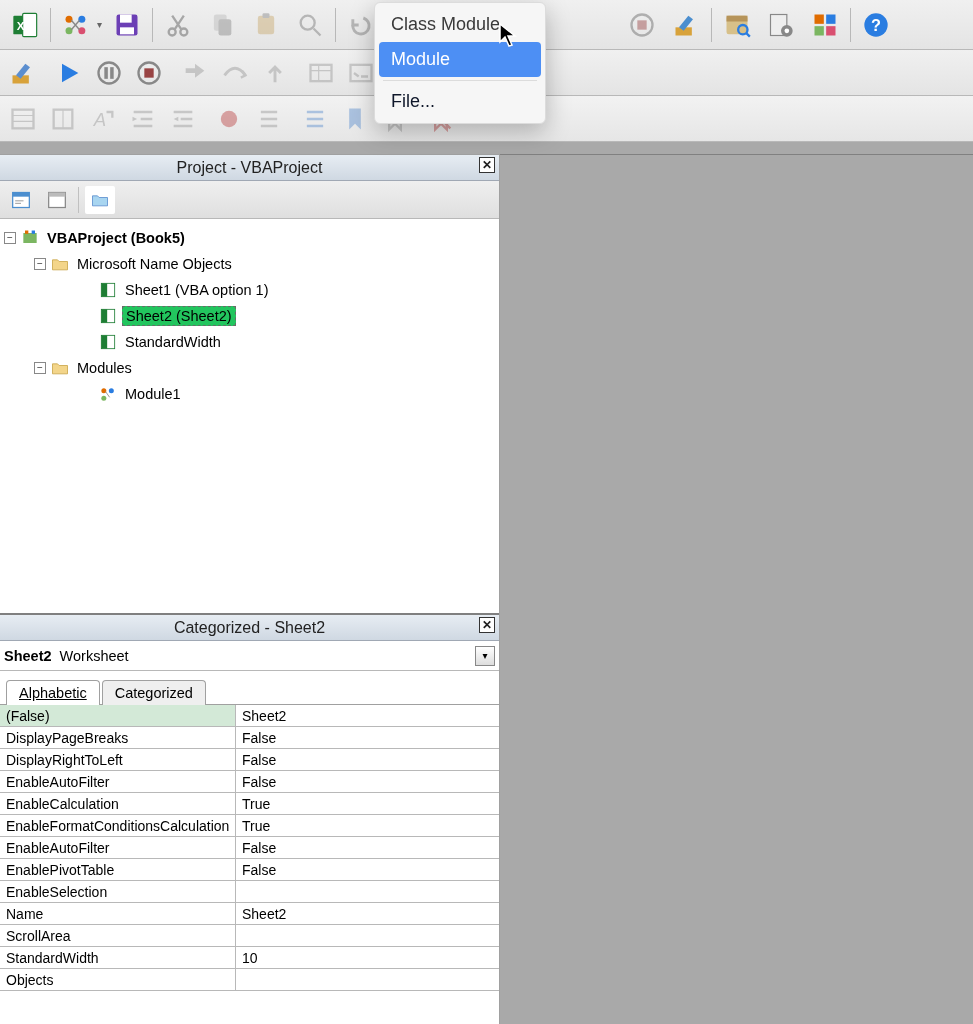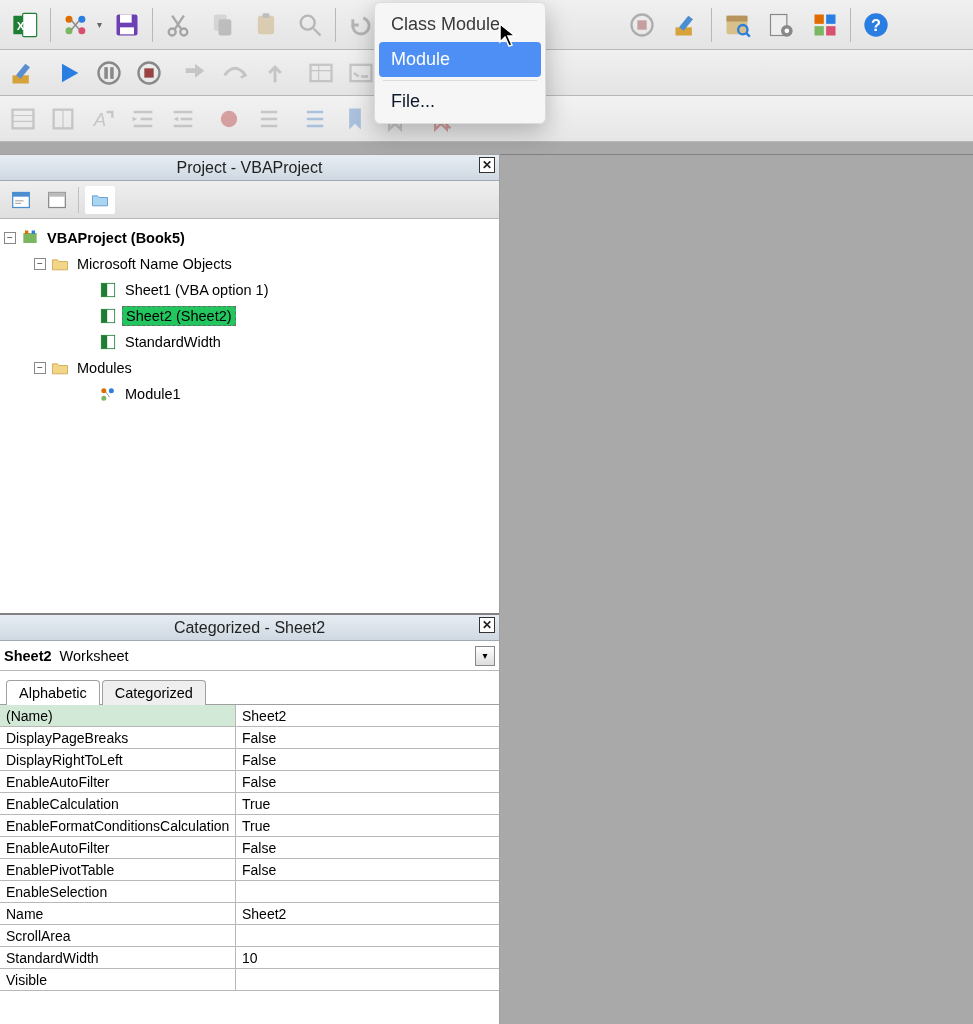--- a/index.html
+++ b/index.html
@@ -49,21 +49,21 @@
   .indent1 { padding-left: 30px; }
   .indent3 { padding-left: 94px; }
 
   
   .props-pane { flex:1; display:flex; flex-direction:column; }
   .combo-row { height:30px; border-bottom:1px solid #b8b8b8; display:flex; align-items:center; padding:0 4px; gap:8px; font-size:14.5px; }
   .combo-row .bold { font-weight:700; }
   .combo-row .dd { margin-left:auto; width:20px; height:20px; border:1px solid #888; background:linear-gradient(to bottom,#fff,#ddd); display:flex; align-items:center; justify-content:center; font-size:10px; }
   .tabs-row { height:34px; display:flex; align-items:flex-end; padding-left:6px; gap:0; border-bottom:1px solid #a0a0a0; }
   .tab { font-size:14.5px; padding:4px 12px; border:1px solid #a0a0a0; border-bottom:none; border-radius:4px 4px 0 0; background:#efefef; margin-right:2px; position:relative; top:1px; }
-  .tab.active { background:#fff; font-weight:400; }
+  .tab.active { background:#fff; font-weight:400;text-decoration:underline; }
   .props-grid { flex:1; overflow:auto; }
   .prow { display:flex; border-bottom:1px solid #b8b8b8; height:22px; font-size:14px; }
   .prow .pname { width:236px; padding:2px 6px; border-right:1px solid #b8b8b8; color:#000; display:flex; align-items:center; }
   .prow .pval  { flex:1; padding:2px 6px; display:flex; align-items:center; }
   .prow.sel .pname { background:#d3e9d7; }
 
   
   .right-area { position:absolute; left:500px; top:154px; right:0; bottom:0; background:#a9a9a9; border-top:1px solid #808080; }
 
   .dimmed { opacity:.45; }
@@ -436,21 +436,21 @@
       <span class="bold">Sheet2</span>
       <span>Worksheet</span>
       <div class="dd">▾</div>
     </div>
     <div class="tabs-row">
       <div class="tab active">Alphabetic</div>
       <div class="tab">Categorized</div>
     </div>
     <div class="props-grid">
       <div class="prow sel">
-          <div class="pname">(Name)</div>
+          <div class="pname">(False)</div>
           <div class="pval">Sheet2</div>
         </div>
       <div class="prow">
           <div class="pname">DisplayPageBreaks</div>
           <div class="pval">False</div>
         </div>
       <div class="prow">
           <div class="pname">DisplayRightToLeft</div>
           <div class="pval">False</div>
         </div>
@@ -483,21 +483,21 @@
         </div>
       <div class="prow">
           <div class="pname">ScrollArea</div>
           <div class="pval"></div>
         </div>
       <div class="prow">
           <div class="pname">StandardWidth</div>
           <div class="pval">10</div>
         </div>
       <div class="prow">
-          <div class="pname">Visible</div>
+          <div class="pname">Objects</div>
         </div>
     </div>
   </div>
 </div>
 
 <div class="right-area"></div>
 
 <div class="dropdown">
   <div class="item">Class Module</div>
   <div class="item highlight">Module</div>

